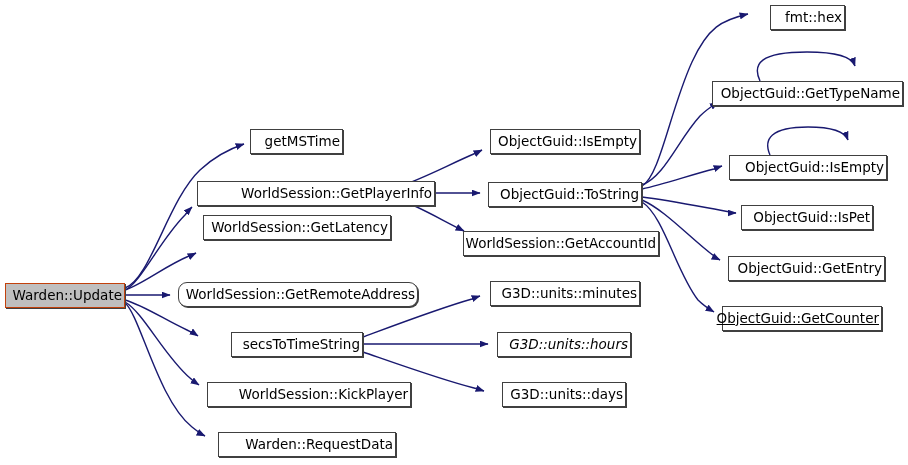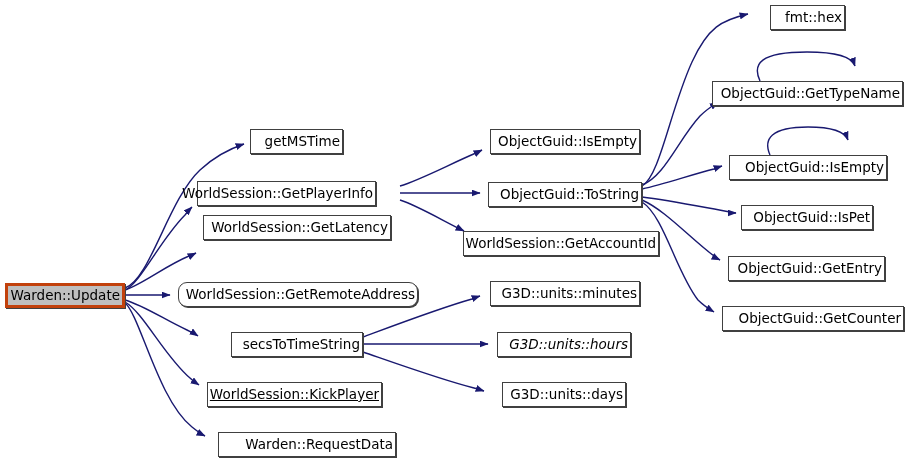--- a/index.html
+++ b/index.html
@@ -33,21 +33,21 @@
     border: 1px solid #404040;
     box-shadow: 1px 1px 0 0 #404040;
     color: #000000;
     font-size: 13.5px;
     line-height: 1;
     white-space: nowrap;
     letter-spacing: 0px;
   }
   .node.current {
     background: #bfbfbf;
-    border: 3px solid #c2410c;
+    border: 1px solid #c2410c;
   }
   .node-label {
     display: block;
     padding: 0 2px;
   }
 </style>
 </head>
 <body>
 
 <div id="canvas">
@@ -83,33 +83,33 @@
       </g>
   </svg>
 
   <div id="node-layer">
       <div class="node current" style="left: 5px; top: 283px; width: 120px; height: 25px;">
         <span class="node-label">Warden::Update</span>
       </div>
       <div class="node" style="left: 250px; top: 129px; width: 93px; height: 25px;">
         <span class="node-label">getMSTime</span>
       </div>
-      <div class="node" style="left: 197px; top: 181px; width: 179px; height: 25px;">
+      <div class="node" style="left: 197px; top: 181px; width: 238px; height: 25px;">
         <span class="node-label">WorldSession::GetPlayerInfo</span>
       </div>
       <div class="node" style="left: 203px; top: 215px; width: 188px; height: 25px;">
         <span class="node-label">WorldSession::GetLatency</span>
       </div>
       <div class="node" style="left: 178px; top: 282px; width: 240px; height: 25px; border-radius: 9px;">
         <span class="node-label">WorldSession::GetRemoteAddress</span>
       </div>
       <div class="node" style="left: 231px; top: 332px; width: 132px; height: 25px;">
         <span class="node-label">secsToTimeString</span>
       </div>
-      <div class="node" style="left: 207px; top: 382px; width: 175px; height: 25px; text-decoration: underline;">
+      <div class="node" style="left: 207px; top: 382px; width: 204px; height: 25px;">
         <span class="node-label">WorldSession::KickPlayer</span>
       </div>
       <div class="node" style="left: 218px; top: 432px; width: 178px; height: 25px;">
         <span class="node-label">Warden::RequestData</span>
       </div>
       <div class="node" style="left: 490px; top: 129px; width: 150px; height: 25px;">
         <span class="node-label">ObjectGuid::IsEmpty</span>
       </div>
       <div class="node" style="left: 488px; top: 182px; width: 154px; height: 25px;">
         <span class="node-label">ObjectGuid::ToString</span>
@@ -134,18 +134,18 @@
       </div>
       <div class="node" style="left: 729px; top: 155px; width: 158px; height: 25px;">
         <span class="node-label">ObjectGuid::IsEmpty</span>
       </div>
       <div class="node" style="left: 741px; top: 205px; width: 132px; height: 25px;">
         <span class="node-label">ObjectGuid::IsPet</span>
       </div>
       <div class="node" style="left: 728px; top: 256px; width: 157px; height: 25px;">
         <span class="node-label">ObjectGuid::GetEntry</span>
       </div>
-      <div class="node" style="left: 722px; top: 306px; width: 182px; height: 25px;">
+      <div class="node" style="left: 722px; top: 306px; width: 160px; height: 25px; text-decoration: underline;">
         <span class="node-label">ObjectGuid::GetCounter</span>
       </div>
     </div>
 
 </div>
 
 </body></html>

